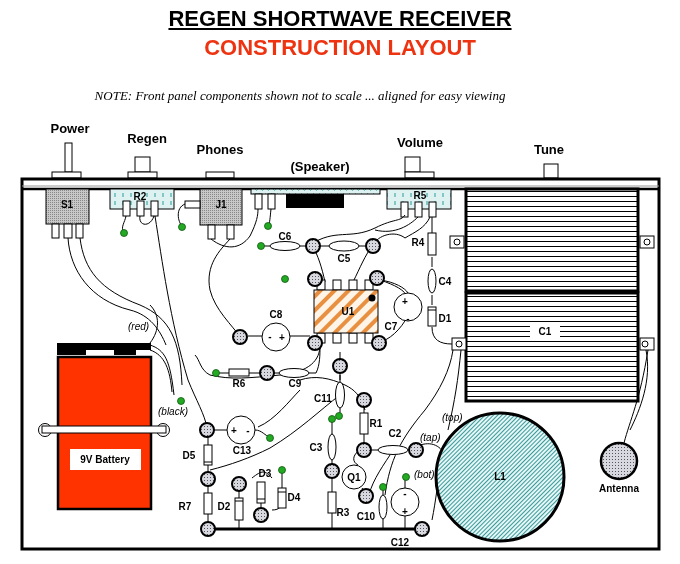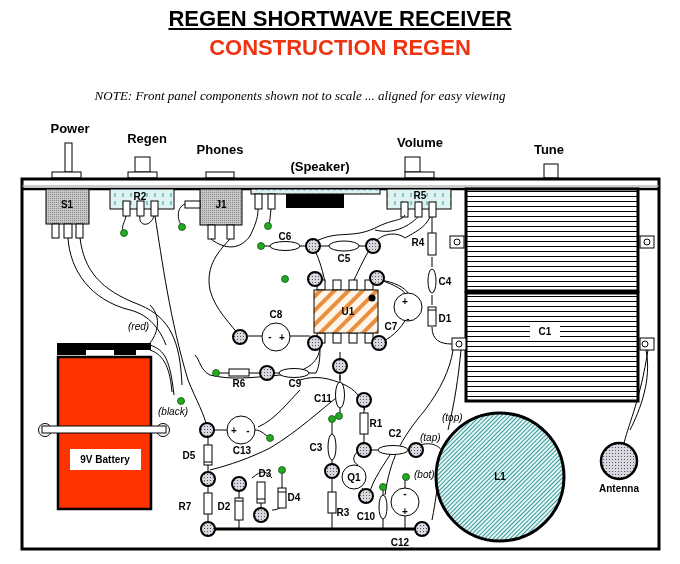--- a/index.html
+++ b/index.html
@@ -11,21 +11,21 @@
   svg{position:absolute;left:0;top:0;}
   .lbl{font-family:"Liberation Sans",sans-serif;font-weight:bold;font-size:10px;fill:#000;}
   .plbl{font-family:"Liberation Sans",sans-serif;font-weight:bold;font-size:13px;fill:#000;}
   .ital{font-family:"Liberation Sans",sans-serif;font-style:italic;font-size:10px;fill:#000;}
   .wire{fill:none;stroke:#000;stroke-width:1;}
 </style>
 </head>
 <body>
 
 <div class="title" id="t1">REGEN SHORTWAVE RECEIVER</div>
-<div class="title" id="t2">CONSTRUCTION REGEN</div>
+<div class="title" id="t2">CONSTRUCTION LAYOUT</div>
 <div id="note">NOTE:  Front panel components shown not to scale ... aligned for easy viewing</div>
 
 <svg width="680" height="564" viewBox="0 0 680 564">
   <defs>
     <pattern id="dots" width="3" height="3" patternUnits="userSpaceOnUse">
       <rect width="3" height="3" fill="#d8d8e0"></rect>
       <rect width="1" height="1" fill="#555"></rect>
     </pattern>
     <pattern id="grayhatch" width="2" height="2" patternUnits="userSpaceOnUse">
       <rect width="2" height="2" fill="#c8c8c8"></rect>

